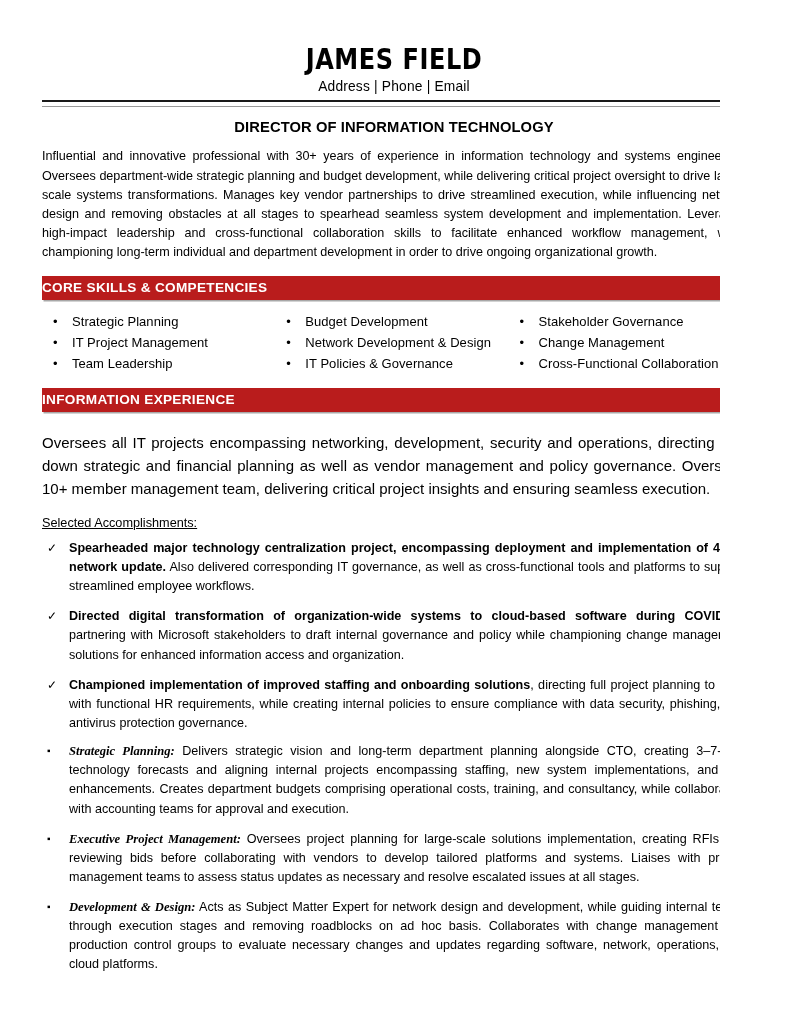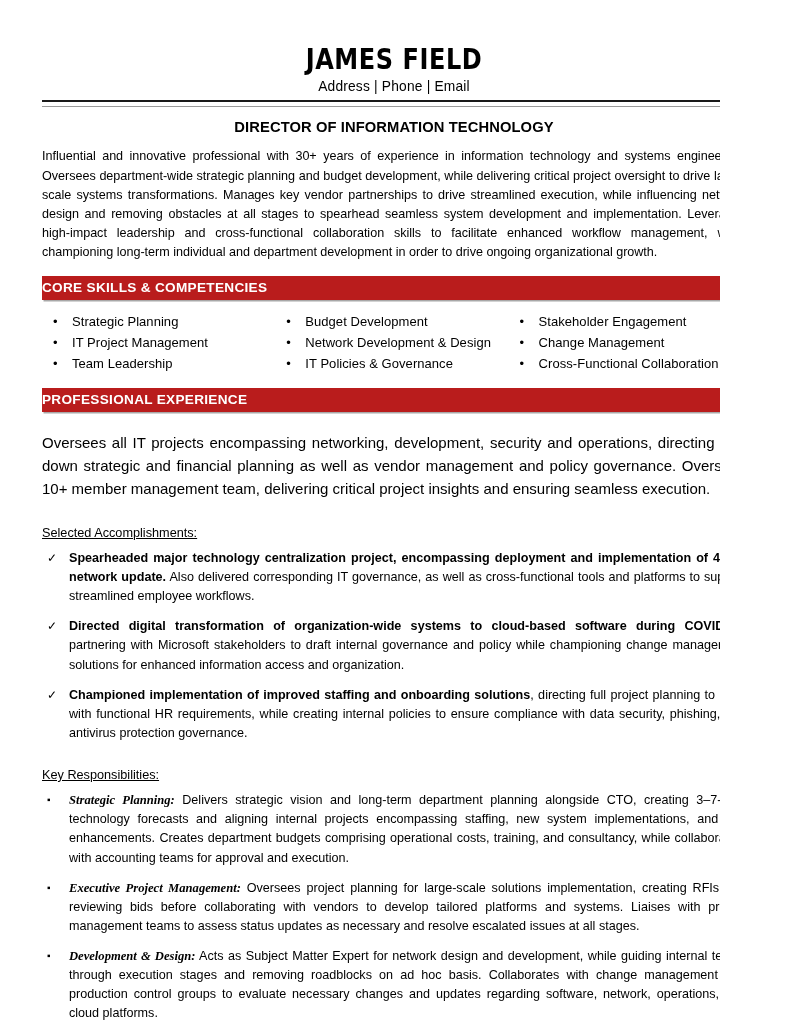--- a/index.html
+++ b/index.html
@@ -133,21 +133,21 @@
   .job-dates { font-weight: bold; white-space: nowrap; }
 
   .job-desc {
     margin-top: 20px;
     font-size: 15px;
     line-height: 1.52;
     text-align: justify;
   }
 
   .sub-heading {
-    margin-top: 25px;
+    margin-top: 15px;
     font-size: 12.7px;
     font-weight: normal;
     text-decoration: underline;
   }
 
   
   .bullet-list { margin-top: 9px; }
   .bullet-row {
     display: flex;
     align-items: flex-start;
@@ -215,55 +215,54 @@
           <span>Network Development &amp; Design</span>
         </div>
         <div class="skill-item">
           <span class="skill-bullet">•</span>
           <span>IT Policies &amp; Governance</span>
         </div>
       </div>
       <div class="skills-col">
         <div class="skill-item">
           <span class="skill-bullet">•</span>
-          <span>Stakeholder Engagement</span>
+          <span>Stakeholder Governance</span>
         </div>
         <div class="skill-item">
           <span class="skill-bullet">•</span>
           <span>Change Management</span>
         </div>
         <div class="skill-item">
           <span class="skill-bullet">•</span>
           <span>Cross-Functional Collaboration</span>
         </div>
       </div>
     </div>
 
-    <div class="section-bar">PROFESSIONAL EXPERIENCE</div>
+    <div class="section-bar">INFORMATION EXPERIENCE</div>
 
 
     <div class="job-desc">Oversees all IT projects encompassing networking, development, security and operations, directing top-down strategic and financial planning as well as vendor management and policy governance. Oversees 10+ member management team, delivering critical project insights and ensuring seamless execution.</div>
 
     <div class="sub-heading">Selected Accomplishments:</div>
     <div class="bullet-list">
       <div class="bullet-row">
         <span class="bullet-mark">✓</span>
         <span class="bullet-text"><span class="lead-bold">Spearheaded major technology centralization project, encompassing deployment and implementation of 40GB network update.</span><span> Also delivered corresponding IT governance, as well as cross-functional tools and platforms to support streamlined employee workflows.</span></span>
       </div>
       <div class="bullet-row">
         <span class="bullet-mark">✓</span>
         <span class="bullet-text"><span class="lead-bold">Directed digital transformation of organization-wide systems to cloud-based software during COVID-19</span><span>, partnering with Microsoft stakeholders to draft internal governance and policy while championing change management solutions for enhanced information access and organization.</span></span>
       </div>
       <div class="bullet-row">
         <span class="bullet-mark">✓</span>
         <span class="bullet-text"><span class="lead-bold">Championed implementation of improved staffing and onboarding solutions</span><span>, directing full project planning to align with functional HR requirements, while creating internal policies to ensure compliance with data security, phishing, and antivirus protection governance.</span></span>
       </div>
     </div>
 
-    <div class="sub-heading">Key Responsibilities:</div>
     <div class="bullet-list">
       <div class="bullet-row">
         <span class="bullet-mark square">▪</span>
         <span class="bullet-text"><span class="lead-bolditalic">Strategic Planning:</span><span> Delivers strategic vision and long-term department planning alongside CTO, creating 3–7-year technology forecasts and aligning internal projects encompassing staffing, new system implementations, and KPI enhancements. Creates department budgets comprising operational costs, training, and consultancy, while collaborating with accounting teams for approval and execution.</span></span>
       </div>
       <div class="bullet-row">
         <span class="bullet-mark square">▪</span>
         <span class="bullet-text"><span class="lead-bolditalic">Executive Project Management:</span><span> Oversees project planning for large-scale solutions implementation, creating RFIs and reviewing bids before collaborating with vendors to develop tailored platforms and systems. Liaises with project management teams to assess status updates as necessary and resolve escalated issues at all stages.</span></span>
       </div>
       <div class="bullet-row">

